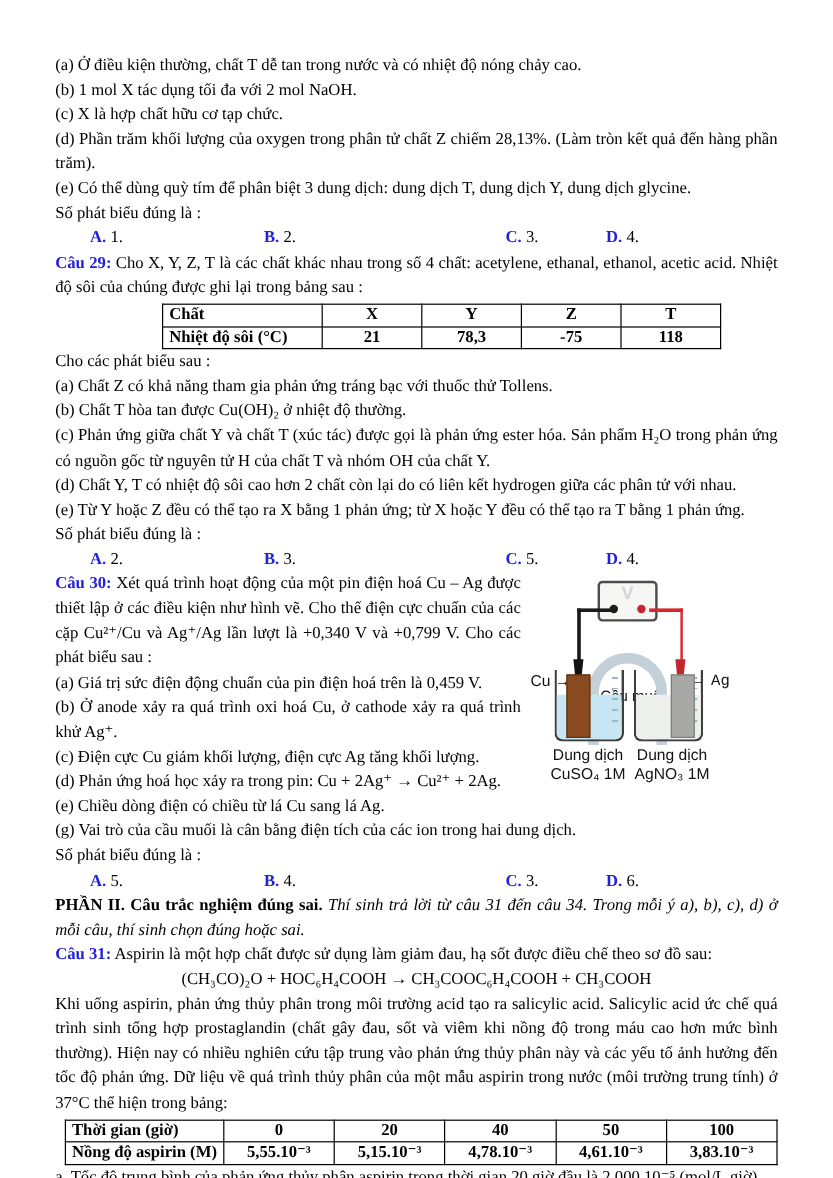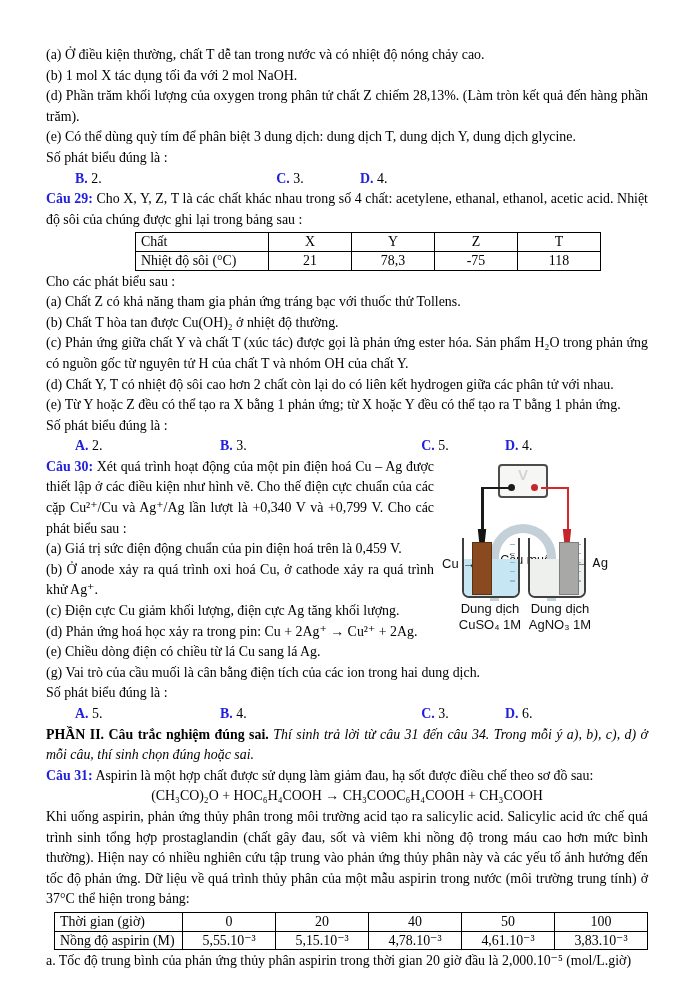--- a/index.html
+++ b/index.html
@@ -7,21 +7,21 @@
        font-family:"Liberation Serif","DejaVu Serif",serif;
        font-size:13.9px;line-height:20.6px;}
   .page{padding:45px 46px 0 46px;}
   p{margin:0;text-align:justify;}
   .qlabel{color:#2121dd;font-weight:bold;}
   .count{text-align:left;}
   .opts{display:flex;padding-left:29px;}
   .opts .c1{width:145px;}.opts .c2{width:145px;}.opts .c3{width:140px;text-align:center;}.opts .c4{flex:1;}
   .ol{color:#2121dd;font-weight:bold;}
   table{border-collapse:collapse;font-size:13.9px;color:#000;}
-  td{border:1.4px solid #000;padding:0 5px;height:17.6px;line-height:17.6px;white-space:nowrap;}
+  td{border:1.4px solid #000;padding:0 5px;height:17.6px;line-height:17.6px;white-space:nowrap;font-weight:bold;}
   td.ctr{text-align:center;}
   .t1{margin:2px 0 1px 89px;}
   .t1 .lbl{width:122px;} .t1 .dc{width:72px;}
   .t2{margin:2px 0 1px 8px;}
   .t2 .lbl{width:118px;} .t2 .dc{width:92px;}
   .eq{text-align:center;line-height:20.6px;}
   .part2 .b{font-weight:bold;}
   .part2 .i{font-style:italic;}
   
   .diagram{float:right;position:relative;width:206px;height:184px;margin:4px 0 2px 8px;
@@ -49,38 +49,40 @@
           border-top:none;border-radius:0 0 7px 7px;}
   .beaker.left{left:20px;} .beaker.right{left:86px;}
   .liquid{position:absolute;left:0;right:0;bottom:0;height:37px;border-radius:0 0 5px 5px;}
   .liquid.blue{background:#c6e6f4;}
   .liquid.grey{background:#eef0ee;}
   .ticks{position:absolute;right:3px;top:6px;width:5px;height:44px;
          background:repeating-linear-gradient(to bottom,#9ab8c6 0 1.5px,transparent 1.5px 9px);}
   .electrode{position:absolute;top:81px;width:18px;height:51px;z-index:3;}
   .electrode.cu{left:30px;background:#8a4a20;border:1px solid #5d300f;}
   .electrode.ag{left:117px;background:#a8a8a6;border:1px solid #7d7d7b;}
-  .elabel{position:absolute;top:96px;color:#111;font-size:13px;}
+  .elabel{position:absolute;top:80px;color:#111;font-size:13px;}
   .elabel.cu{left:0px;} .elabel.ag{left:135px;font-family:Liberation Mono, monospace;}
   .caption{position:absolute;top:140px;width:84px;text-align:center;color:#111;
            font-size:13px;line-height:16px;}
   .caption.left{left:6px;} .caption.right{left:76px;}
 </style>
 </head>
 <body>
 
 <div class="page">
 
   <div>
     <p>(a) Ở điều kiện thường, chất T dễ tan trong nước và có nhiệt độ nóng chảy cao.</p>
     <p>(b) 1 mol X tác dụng tối đa với 2 mol NaOH.</p>
+    <p>(c) X là hợp chất hữu cơ tạp chức.</p>
     <p>(d) Phần trăm khối lượng của oxygen trong phân tử chất Z chiếm 28,13%. (Làm tròn kết quả đến hàng phần trăm).</p>
     <p>(e) Có thể dùng quỳ tím để phân biệt 3 dung dịch: dung dịch T, dung dịch Y, dung dịch glycine.</p>
     <p class="count">Số phát biểu đúng là :</p>
     <div class="opts">
+      <span class="c1"><span class="ol">A.</span> <span>1.</span></span>
       <span class="c2"><span class="ol">B.</span> <span>2.</span></span>
       <span class="c3"><span class="ol">C.</span> <span>3.</span></span>
       <span class="c4"><span class="ol">D.</span> <span>4.</span></span>
     </div>
   </div>
 
   <div>
     <p><span class="qlabel">Câu 29:</span> <span>Cho X, Y, Z, T là các chất khác nhau trong số 4 chất: acetylene, ethanal, ethanol, acetic acid. Nhiệt độ sôi của chúng được ghi lại trong bảng sau :</span></p>
     <table class="t1">
       <tbody>

